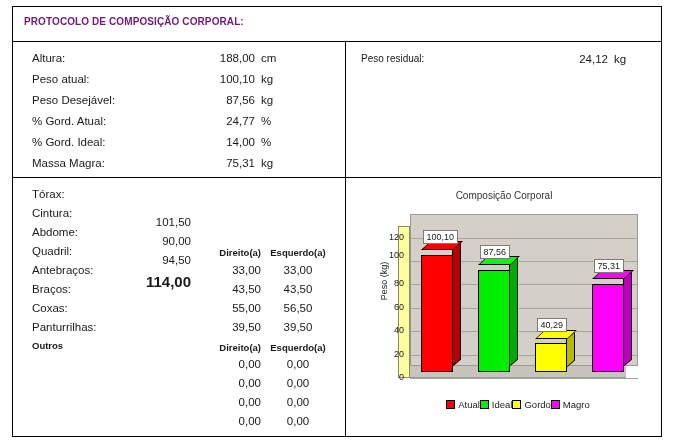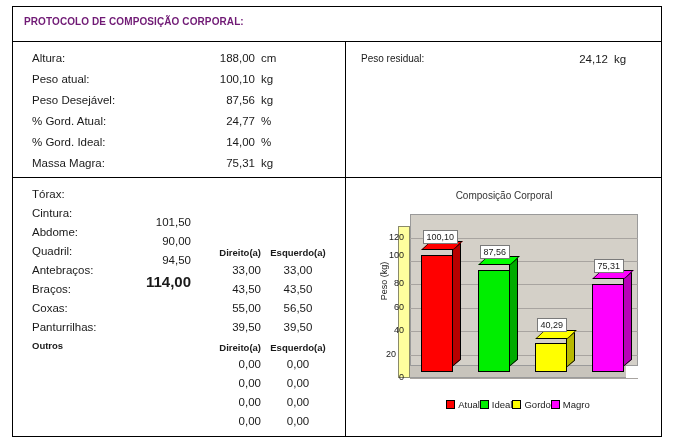--- a/index.html
+++ b/index.html
@@ -457,21 +457,21 @@
             <div class="gridline" style="top: 164px;"></div>
             <div class="gridline" style="top: 140.615px;"></div>
             <div class="gridline" style="top: 117.231px;"></div>
             <div class="gridline" style="top: 93.8462px;"></div>
             <div class="gridline" style="top: 70.4615px;"></div>
             <div class="gridline" style="top: 47.0769px;"></div>
             <div class="gridline" style="top: 23.6923px;"></div>
           </div>
         <div id="tick-layer">
             <div class="gridlabel" style="top: 158px; left: -20px;">0</div>
-            <div class="gridlabel" style="top: 134.615px; left: -20px; text-align: center;">20</div>
+            <div class="gridlabel" style="top: 134.615px; left: -20px;">20</div>
             <div class="gridlabel" style="top: 111.231px; left: -20px;">40</div>
             <div class="gridlabel" style="top: 87.8462px; left: -20px;">60</div>
             <div class="gridlabel" style="top: 64.4615px; left: -20px;">80</div>
             <div class="gridlabel" style="top: 36px; left: -20px;">100</div>
             <div class="gridlabel" style="top: 17.6923px; left: -20px;">120</div>
           </div>
         <div class="ylabel">Peso (kg)</div>
         <div id="bars-layer">
             <div class="bar" style="left: 22.5px; height: 126.04px;">
               <div style="position: absolute; left: 31px; bottom: 4.5px; width: 9px; height: 117.04px; background: rgb(255, 0, 0); filter: brightness(0.72); border: 1px solid rgb(0, 0, 0); box-sizing: border-box; transform: skewY(-40deg); transform-origin: left bottom;"></div>

